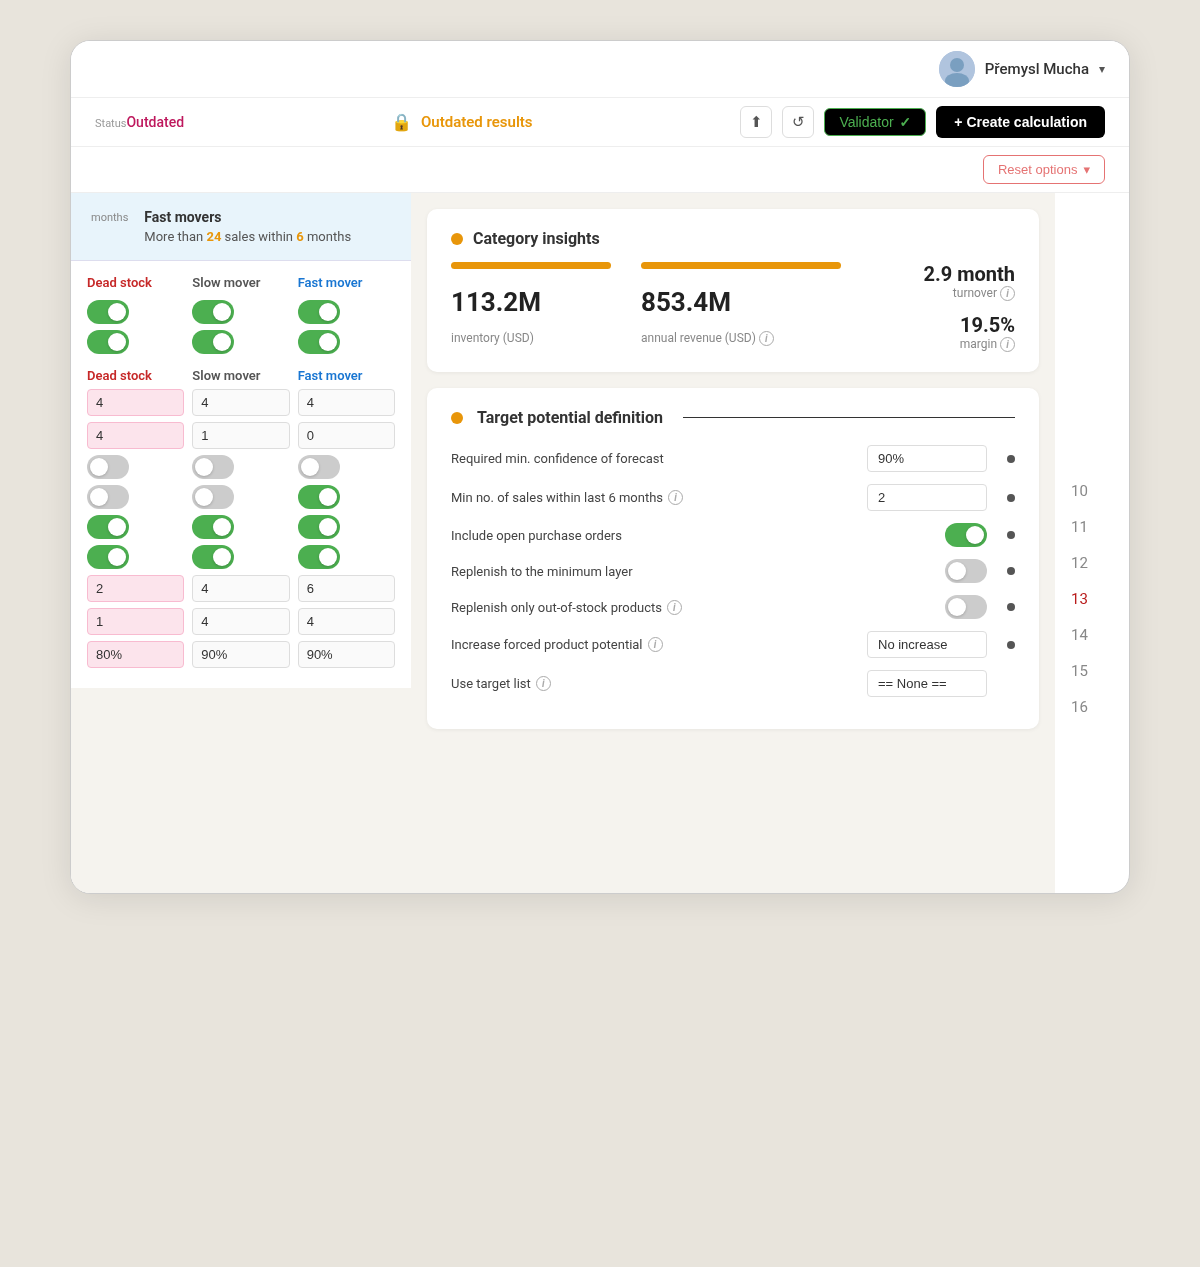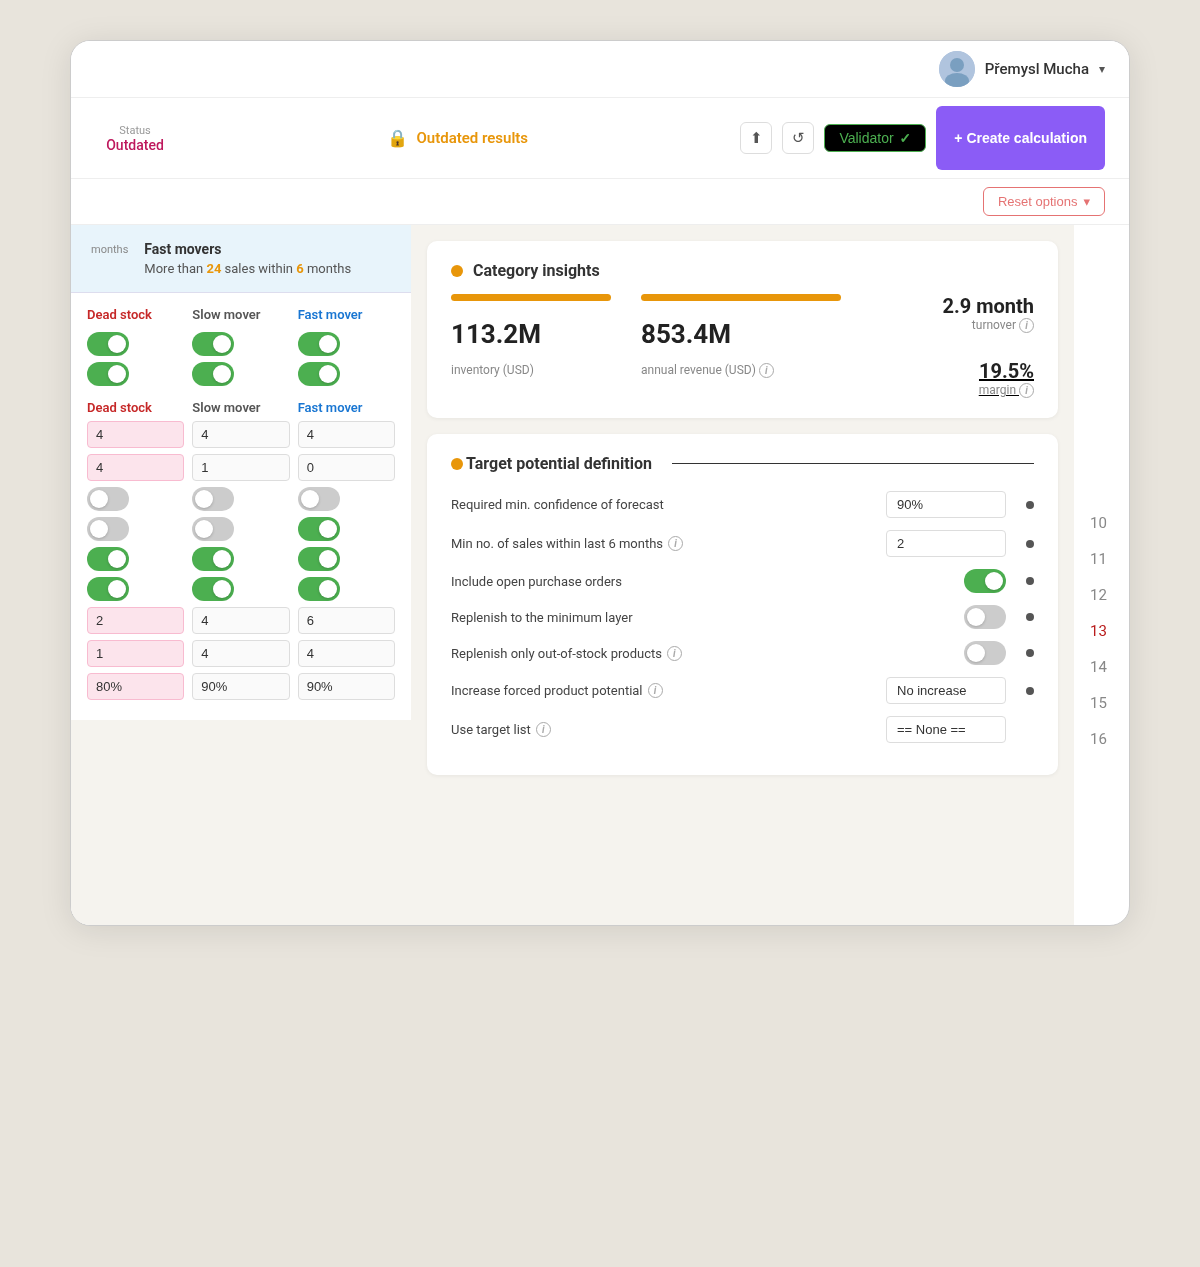--- a/index.html
+++ b/index.html
@@ -60,22 +60,22 @@
     .header-bar {
       background: #fff;
       border-bottom: 1px solid #eee;
       padding: 8px 24px;
       display: flex;
       align-items: center;
       gap: 16px;
     }
     .status-group {
       display: flex;
-      flex-direction: column;
-      align-items: center;
+      flex-direction: row;
+      align-items: flex-end;
       min-width: 80px;
     }
     .status-label {
       font-size: 11px;
       color: #999;
     }
     .status-value {
       font-size: 14px;
       color: #be185d;
       font-weight: 500;
@@ -121,25 +121,25 @@
       background: #000000;
       color: #4caf50;
       font-size: 14px;
       font-weight: 500;
       cursor: pointer;
     }
     .create-btn {
       display: flex;
       align-items: center;
       gap: 6px;
-      background: #8b5cf6;
+      background: #000000;
       color: #fff;
       border: none;
       border-radius: 6px;
-      padding: 24px 18px;
+      padding: 8px 18px;
       font-size: 14px;
       font-weight: 600;
       cursor: pointer;
     }
     
     .sub-header {
       background: #fff;
       padding: 8px 24px;
       display: flex;
       justify-content: flex-end;
@@ -374,21 +374,21 @@
       align-items: center;
       justify-content: space-between;
       margin-bottom: 18px;
     }
     .target-title {
       font-size: 16px;
       font-weight: 700;
       color: #333;
       display: flex;
       align-items: center;
-      gap: 3px;
+      gap: 14px;
     }
     .target-line {
       flex: 1;
       height: 1px;
       background: #333;
       margin-left: 20px;
     }
     .field-row {
       display: flex;
       align-items: center;
@@ -592,21 +592,21 @@
               </div>
             </div>
             <div class="turnover-col">
               <div class="turnover-row">
                 <div class="turnover-value">2.9 month</div>
                 <div class="turnover-label">
                   <span>turnover</span>
                   <span class="info-icon">i</span>
                 </div>
               </div>
-              <div class="turnover-row" style="margin-top:18px;text-decoration:underline;">
+              <div class="turnover-row" style="margin-top:4px;">
                 <div class="turnover-value">19.5%</div>
                 <div class="turnover-label">
                   <span>margin</span>
                   <span class="info-icon">i</span>
                 </div>
               </div>
             </div>
           </div>
         </div>
 
@@ -690,21 +690,21 @@
             </div>
             <div class="field-control">
               <input class="field-input" value="== None ==" type="text" style="">
             </div>
             <span style="width:8px;height:8px;border-radius:50%;background:transparent;display:inline-block;margin-left:8px;"></span>
           </div>
         </div>
       </div>
     </div>
 
-    <div style="display:flex;flex-direction:column;justify-content:flex-start;padding:0 16px;padding-top:280px;width:55px;">
+    <div style="display:flex;flex-direction:column;justify-content:flex-start;padding:0 16px;padding-top:280px;width:74px;">
       <span style="font-size:15px;color:#888;line-height:2.4;">10</span>
       <span style="font-size:15px;color:#888;line-height:2.4;">11</span>
       <span style="font-size:15px;color:#888;line-height:2.4;">12</span>
       <span style="font-size:15px;color:#b91c1c;line-height:2.4;">13</span>
       <span style="font-size:15px;color:#888;line-height:2.4;">14</span>
       <span style="font-size:15px;color:#888;line-height:2.4;">15</span>
       <span style="font-size:15px;color:#888;line-height:2.4;">16</span>
     </div>
   </div>
 </div>

